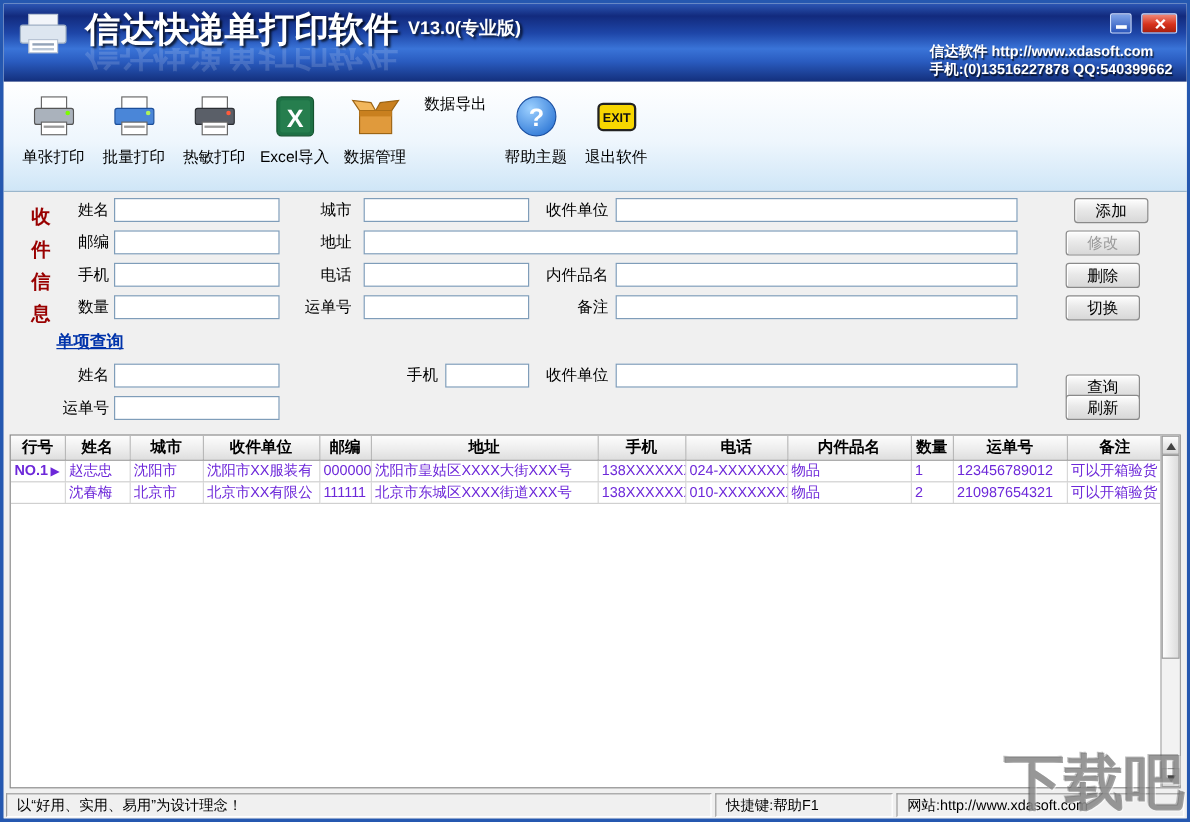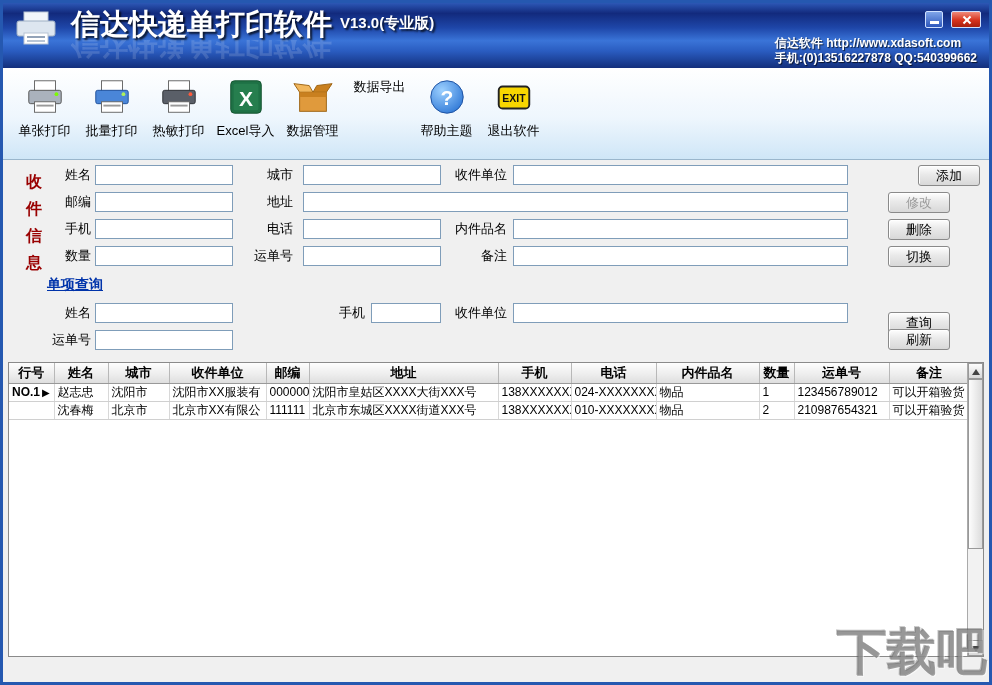--- a/index.html
+++ b/index.html
@@ -49,21 +49,21 @@
     color:#0033aa; text-decoration:underline; }
 
   
   .grid-area { position:absolute; left:5px; right:5px; top:202px; bottom:3px; background:#fff;
     border:1px solid #8a8a8a; }
   .grid-wrap { position:absolute; left:0; top:0; right:16px; bottom:0; overflow:hidden; }
   table.grid { border-collapse:collapse; table-layout:fixed; width:960px;padding-left:40px; }
   table.grid th { height:20px; font-size:13px; font-weight:bold; color:#000; text-align:center;
     background:linear-gradient(180deg,#fdfdfd,#ececec 60%,#dedede);
     border-right:1px solid #b8b8b8; border-bottom:1px solid #999; white-space:nowrap; overflow:hidden; cursor:pointer; }
-  table.grid td { height:18px; font-size:12px; color:#000000; padding:0 3px;
+  table.grid td { height:18px; font-size:12px; color:#6d28d9; padding:0 3px;
     border-right:1px solid #d8d8d8; border-bottom:1px solid #d0d0d0; white-space:nowrap; overflow:hidden;margin-left:13px; }
   tr.data-row { cursor:pointer; }
   td.rowno { font-weight:bold; }
   .ptr { margin-left:2px; font-size:10px; }
 
   
   .vscroll { position:absolute; top:0; right:0; bottom:0; width:16px; background:#f2f2f2; border-left:1px solid #aaa; }
   .sb-btn { position:absolute; left:0; width:15px; height:16px; background:linear-gradient(180deg,#fdfdfd,#d8d8d8);
     border:1px solid #999; cursor:pointer; }
   .sb-up { top:0; } .sb-down { bottom:0; }
@@ -216,21 +216,21 @@
       <span>信</span>
       <span>息</span>
     </div>
 
     <label class="flabel" style="top:5px;left:40px;width:48px">姓名</label>
     <input class="tinput" style="top: 5px; left: 92px; width: 138px;">
     <label class="flabel" style="top:5px;left:232px;width:58px">城市</label>
     <input class="tinput" style="top: 5px; left: 300px; width: 138px;">
     <label class="flabel" style="top:5px;left:432px;width:72px">收件单位</label>
     <input class="tinput" style="top: 5px; left: 510px; width: 335px;">
-    <button class="btn" style="top:5px;left:915px">添加</button>
+    <button class="btn" style="top:5px;left:892px">添加</button>
 
     <label class="flabel" style="top:32px;left:40px;width:48px">邮编</label>
     <input class="tinput" style="top: 32px; left: 92px; width: 138px;">
     <label class="flabel" style="top:32px;left:232px;width:58px">地址</label>
     <input class="tinput" style="top: 32px; left: 300px; width: 545px;">
     <button class="btn disabled" style="top:32px;left:885px">修改</button>
 
     <label class="flabel" style="top:59px;left:40px;width:48px">手机</label>
     <input class="tinput" style="top: 59px; left: 92px; width: 138px;">
     <label class="flabel" style="top:59px;left:232px;width:58px">电话</label>
@@ -332,16 +332,21 @@
           </div>
         <div class="sb-thumb"></div>
         <div class="sb-btn sb-down">
             <span class="tri-down"></span>
           </div>
       </div>
     </div>
 
   </div>
 
+  <div class="statusbar">
+    <div class="sseg sseg1">以“好用、实用、易用”为设计理念！</div>
+    <div class="sseg sseg2">快捷键:帮助F1</div>
+    <div class="sseg sseg3">网站:http://www.xdasoft.com</div>
+  </div>
 
   <div class="watermark">下载吧</div>
 
 </div>
 
 </body></html>

